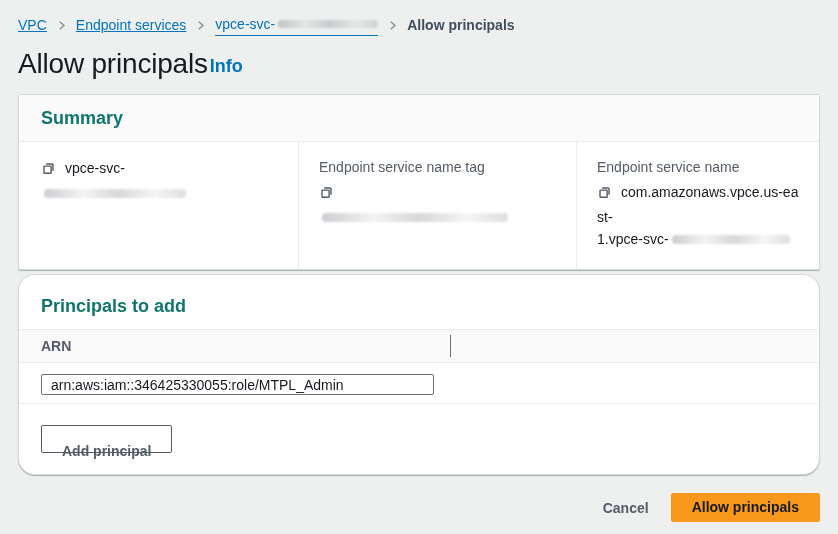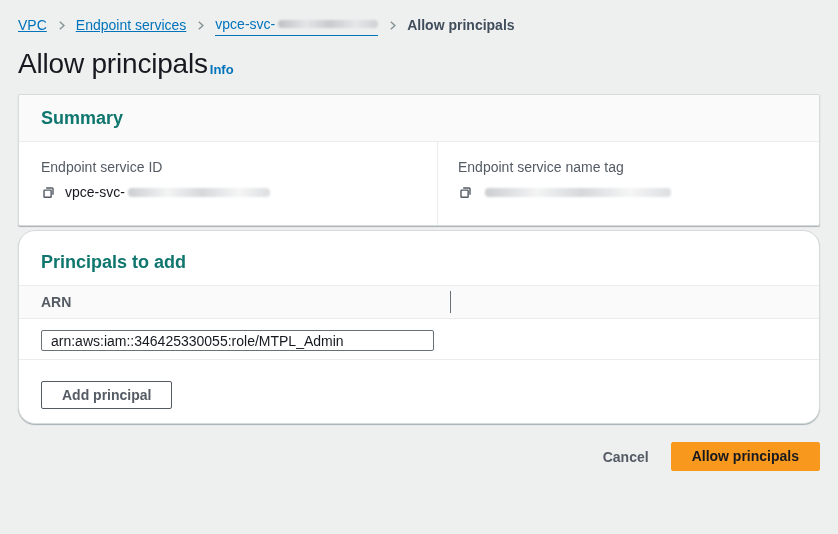--- a/index.html
+++ b/index.html
@@ -15,21 +15,21 @@
   
   .breadcrumb { padding-top:14px; display:flex; align-items:center; gap:9px; font-size:14px; line-height:20px; }
   .breadcrumb a { color:#0073bb; text-decoration:underline; cursor:pointer; }
   .breadcrumb a.with-redact { text-decoration:none; border-bottom:1px solid #0073bb; display:inline-flex; align-items:center; padding-bottom:1px; }
   .crumb-sep { display:inline-flex; align-items:center; }
   .breadcrumb .current { color:#414d5c; font-weight:700; }
 
   
   .title-row { margin-top:9px; display:flex; align-items:flex-end; }
   h1 { font-size:28px; font-weight:400; color:#16191f; line-height:37px; letter-spacing:-0.2px; }
-  .info-link { font-size:13px; font-weight:700; color:#0073bb; text-decoration:none; margin:0 0 5px 2px; cursor:pointer; }
+  .info-link { font-size:18px; font-weight:700; color:#0073bb; text-decoration:none; margin:0 0 5px 2px; cursor:pointer; }
 
   
   .card { background:#fff; border:1px solid #d5dbdb; border-radius:2px; box-shadow:0 1px 1px 0 rgba(0,28,36,.3); margin-top:12px; }
   .card-header { background:#fafafa; border-bottom:1px solid #eaeded; padding:13px 22px; }
   .card-header h2, .p-header h2 { font-size:18px; font-weight:700; color:#0f766e; line-height:20px; }
 
   
   .card-body { display:flex; align-items:stretch; }
   .fcol { flex:1 1 0; padding:15px 20px 19px 22px; min-width:0; }
   .fcol + .fcol { border-left:1px solid #eaeded; padding-left:20px;margin-left:35px; }
@@ -50,21 +50,21 @@
   .card.principals { margin-top:4px;border-radius:17px; }
   .p-header { padding:21px 22px 13px; }
   .table-header { position:relative; background:#fafafa; border-top:1px solid #eaeded; border-bottom:1px solid #eaeded;
     padding:8px 22px; font-size:14px; font-weight:700; color:#545b64; line-height:16px; }
   .col-divider { position:absolute; left:431px; top:5px; width:1px; height:22px; background:#687078; cursor:col-resize; }
   .input-row { padding:11px 22px 8px; border-bottom:1px solid #eaeded; }
   .arn-input { width:393px; height:21px; border:1px solid #687078; border-radius:2px; background:#fff;
     padding:0 9px; font-size:14px; color:#16191f; font-family:"Liberation Sans", sans-serif; }
   .card-footer { padding:21px 22px 14px; }
   .btn-secondary { background:#fff; border:1px solid #545b64; border-radius:2px; color:#545b64;
-    font-weight:700; font-size:14px; font-family:"Liberation Sans", sans-serif; padding:0 20px; height:28px; line-height:26px; cursor:pointer; }
+    font-weight:700; font-size:14px; font-family:"Liberation Sans", sans-serif; padding:12px 20px; height:28px; line-height:26px; cursor:pointer; }
 
   
   .actions { margin-top:18px; display:flex; justify-content:flex-end; gap:22px; }
   .btn-link { background:none; border:none; color:#545b64; font-weight:700; font-size:14px; font-family:"Liberation Sans", sans-serif; cursor:pointer; }
   .btn-primary { background:#f8991d; border:1px solid #f8991d; border-radius:2px; color:#16191f;
     font-weight:700; font-size:14px; font-family:"Liberation Sans", sans-serif; padding:0 20px; height:29px; line-height:27px; cursor:pointer; }
 </style>
 </head>
 <body>
 
@@ -100,21 +100,20 @@
     <a class="info-link">Info</a>
   </div>
 
   <section class="card">
     <div class="card-header">
       <h2>Summary</h2>
     </div>
     <div class="card-body">
 
       <div class="fcol">
-        <div class="field-label">Endpoint service ID</div>
         <div class="field-value">
           <span class="copy-btn">
             <svg width="15" height="15" viewBox="0 0 16 16">
                 <path d="M5.5 3.2h6.3a1 1 0 0 1 1 1v6.3" fill="none" stroke="#545b64" stroke-width="1.5"></path>
                 <rect x="3.2" y="5.5" width="7.6" height="7.6" rx="0.6" fill="none" stroke="#545b64" stroke-width="1.5"></rect>
               </svg>
           </span><span>vpce-svc-</span><span class="redact rw-id"></span>
         </div>
       </div>
 
@@ -123,20 +122,32 @@
         <div class="field-value">
           <span class="copy-btn">
             <svg width="15" height="15" viewBox="0 0 16 16">
                 <path d="M5.5 3.2h6.3a1 1 0 0 1 1 1v6.3" fill="none" stroke="#545b64" stroke-width="1.5"></path>
                 <rect x="3.2" y="5.5" width="7.6" height="7.6" rx="0.6" fill="none" stroke="#545b64" stroke-width="1.5"></rect>
               </svg>
           </span><span class="redact rw-tag"></span>
         </div>
       </div>
 
+      <div class="fcol">
+        <div class="field-label">Endpoint service name</div>
+        <div class="field-value">
+          <span class="copy-btn">
+            <svg width="15" height="15" viewBox="0 0 16 16">
+                <path d="M5.5 3.2h6.3a1 1 0 0 1 1 1v6.3" fill="none" stroke="#545b64" stroke-width="1.5"></path>
+                <rect x="3.2" y="5.5" width="7.6" height="7.6" rx="0.6" fill="none" stroke="#545b64" stroke-width="1.5"></rect>
+              </svg>
+          </span><span>com.amazonaws.vpce.us-east-</span><br>
+          <span>1.vpce-svc-</span><span class="redact rw-name"></span>
+        </div>
+      </div>
 
     </div>
   </section>
 
   <section class="card principals">
     <div class="p-header">
       <h2>Principals to add</h2>
     </div>
     <div class="table-header">
       <span>ARN</span>

